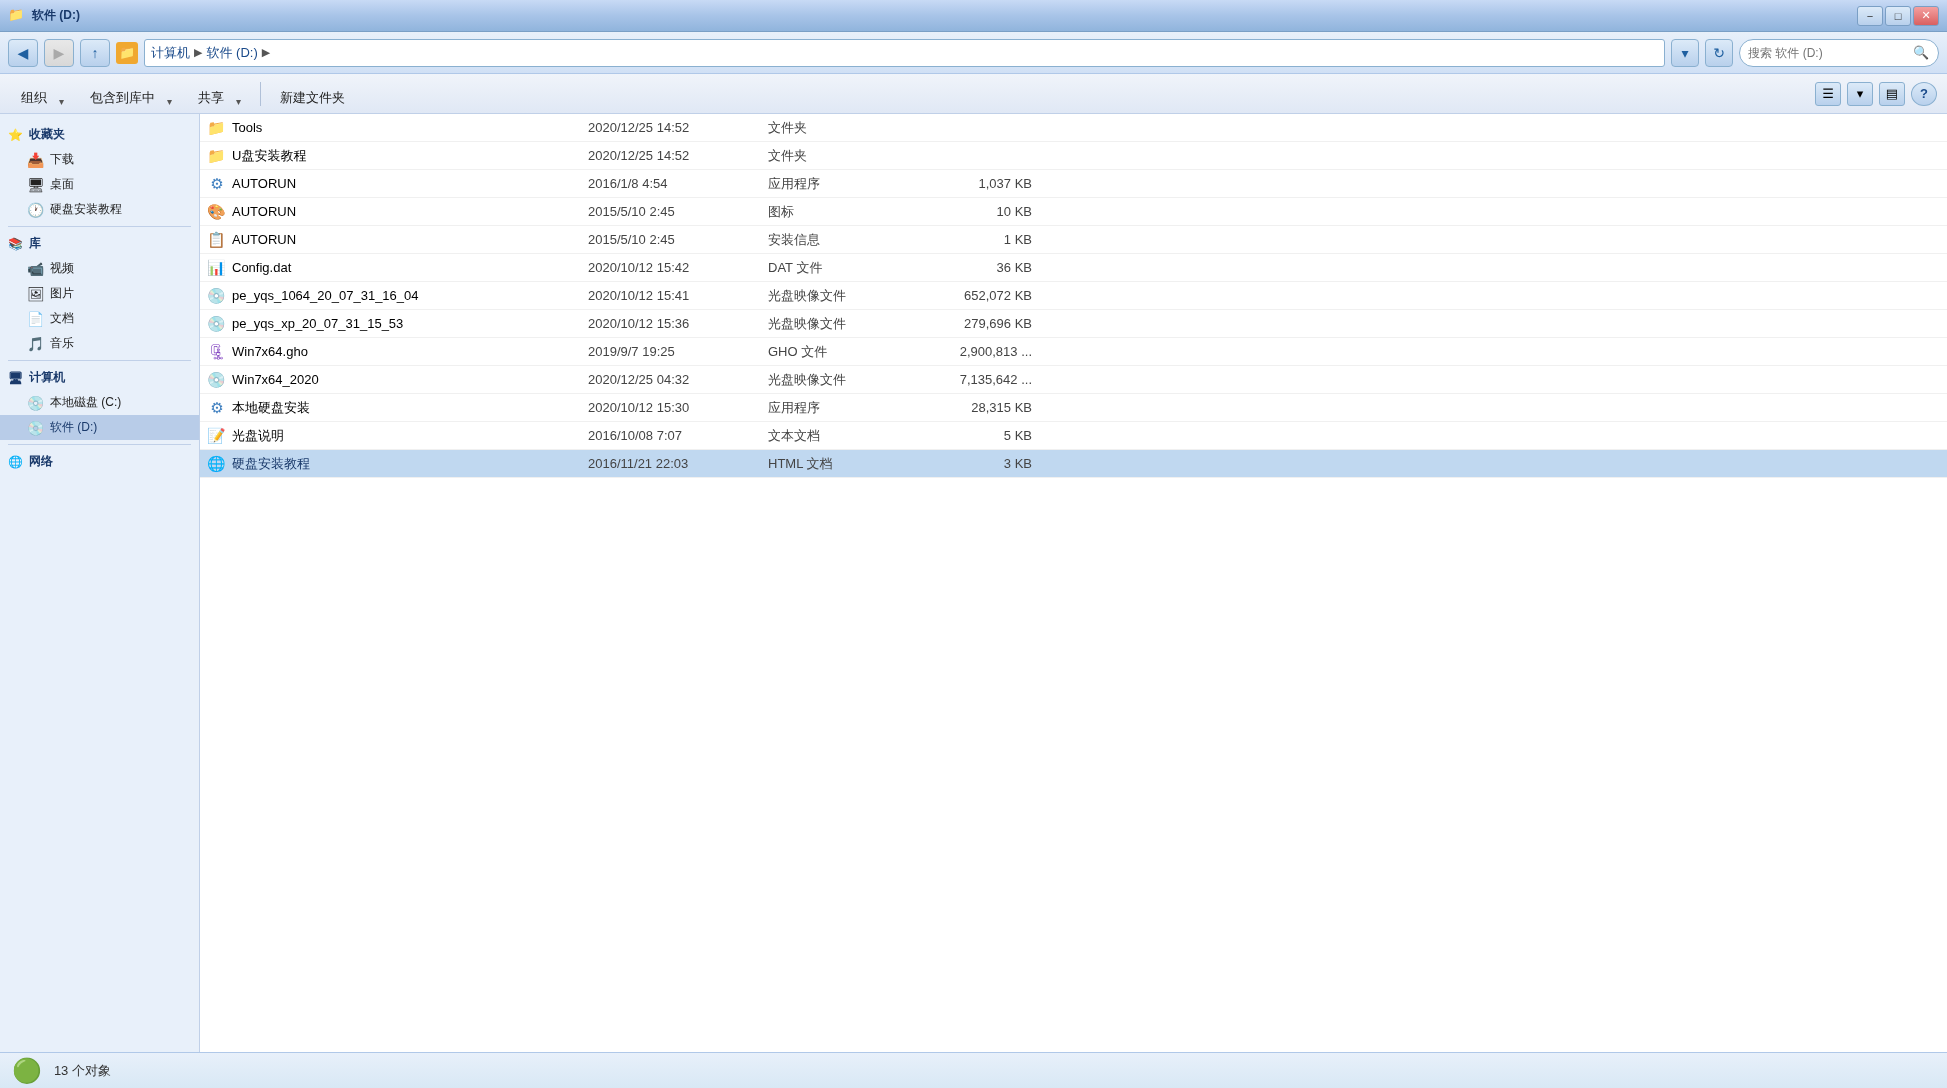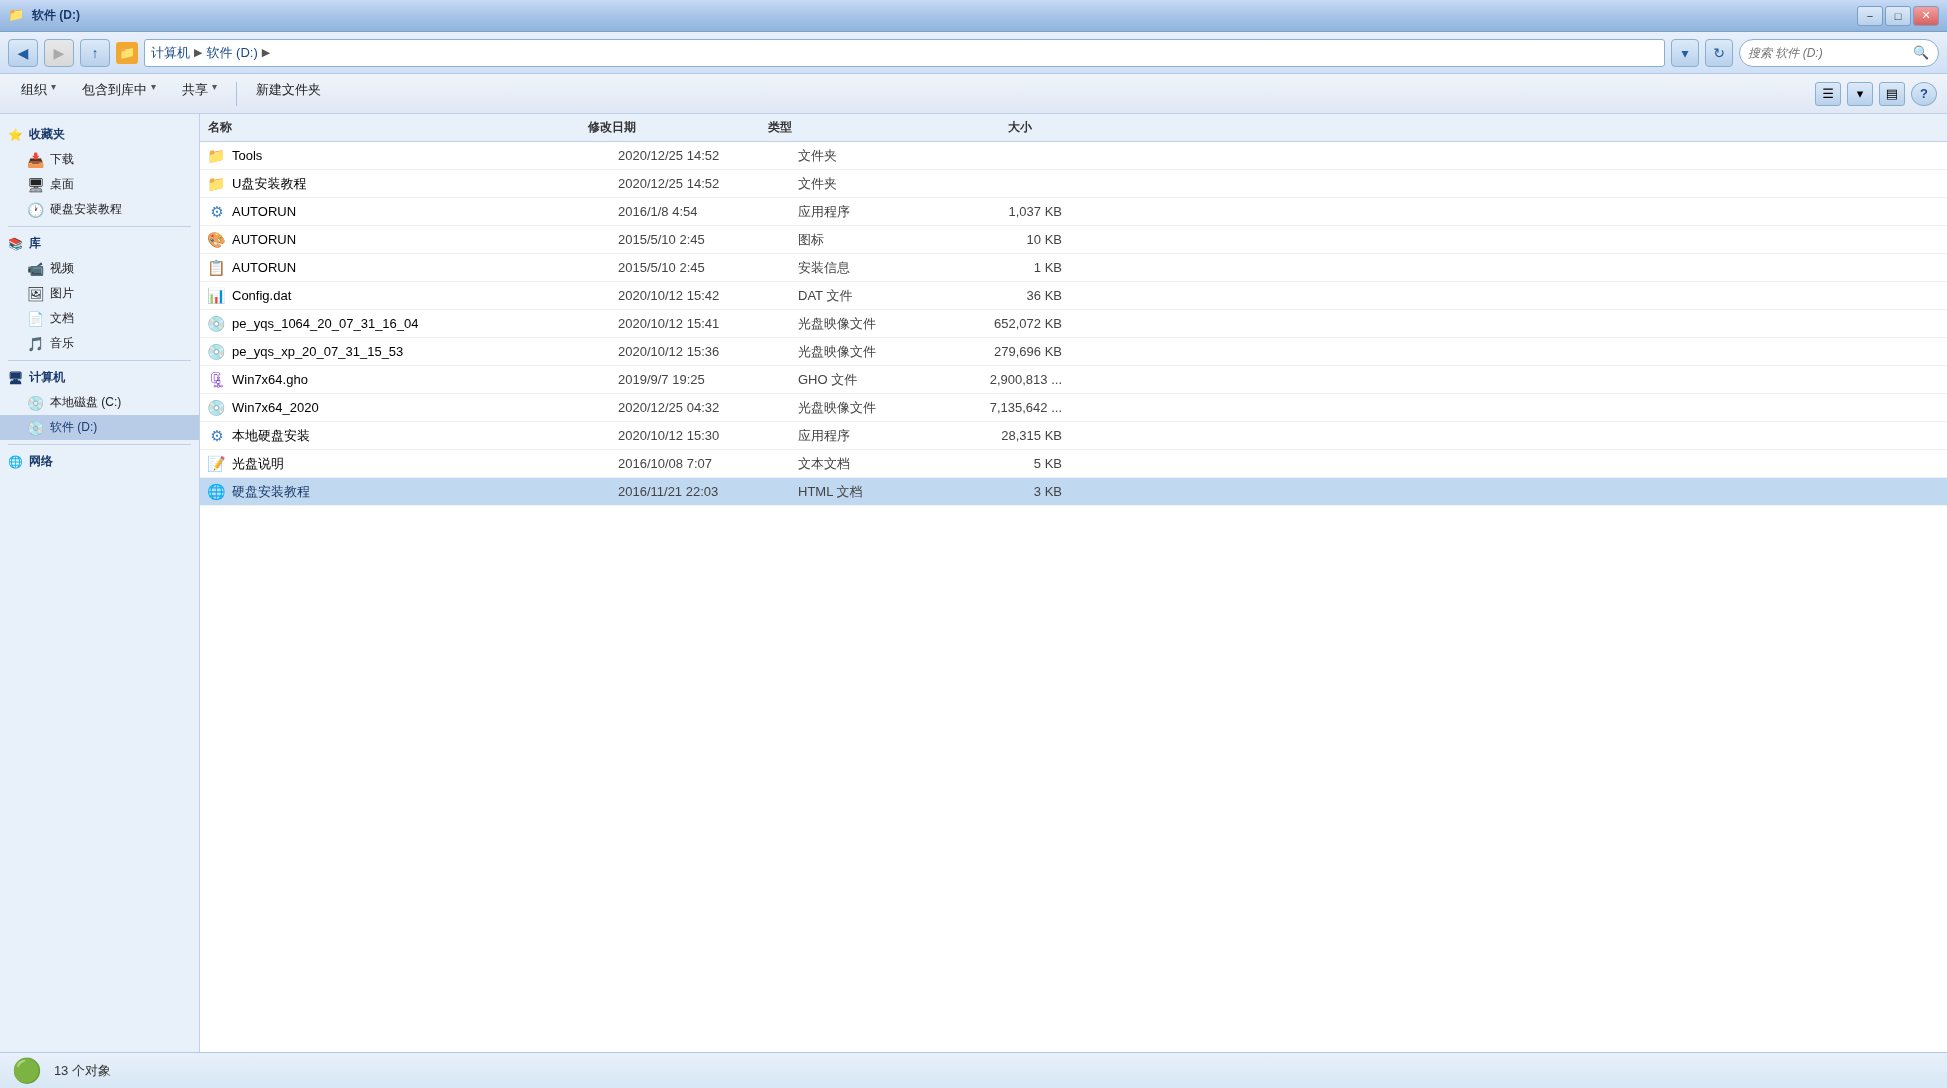--- a/index.html
+++ b/index.html
@@ -142,21 +142,20 @@
       padding: 0 8px;
       gap: 4px;
     }
     .search-input {
       flex: 1;
       border: none;
       outline: none;
       font-size: 12px;
       color: #b91c1c;
       background: transparent;
-      font-style: italic;
     }
     .search-icon-btn {
       color: #5580a8;
       font-size: 13px;
       cursor: pointer;
     }
 
     
     .toolbar {
       height: 40px;
@@ -168,22 +167,22 @@
       border-bottom: 1px solid #c0d0e8;
     }
     .toolbar-btn {
       height: 28px;
       padding: 0 10px;
       background: transparent;
       border: 1px solid transparent;
       border-radius: 3px;
       cursor: pointer;
       display: flex;
-      align-items: flex-start;
-      gap: 4px;
+      align-items: flex-end;
+      gap: 12px;
       font-size: 13px;
       color: #222;
     }
     .toolbar-sep {
       width: 1px;
       height: 24px;
       background: #b0c0d8;
       margin: 0 4px;
     }
     .toolbar-dropdown {
@@ -336,21 +335,20 @@
       align-items: center;
       gap: 6px;
       overflow: hidden;
       white-space: nowrap;
     }
     .file-cell-date {
       width: 180px;
       padding: 0 8px;
       color: #444;
       white-space: nowrap;
-      margin-left: 30px;
     }
     .file-cell-type {
       width: 160px;
       padding: 0 8px;
       color: #444;
     }
     .file-cell-size {
       width: 120px;
       padding: 0 8px;
       text-align: right;
@@ -513,26 +511,20 @@
 
     <div class="sidebar-section">
       <div class="sidebar-section-header">
         <span>🌐</span>
         <span>网络</span>
       </div>
     </div>
   </div>
 
   <div class="file-list-area">
-    <div class="file-list-header">
-      <div class="col-name">名称</div>
-      <div class="col-date">修改日期</div>
-      <div class="col-type">类型</div>
-      <div class="col-size">大小</div>
-    </div>
     <div id="file-rows">
         <div class="file-row">
       <div class="file-cell-name">
         <span class="file-icon" style="color:#f0c040">📁</span>
         <span>Tools</span>
       </div>
       <div class="file-cell-date">2020/12/25 14:52</div>
       <div class="file-cell-type">文件夹</div>
       <div class="file-cell-size"></div>
     </div>

